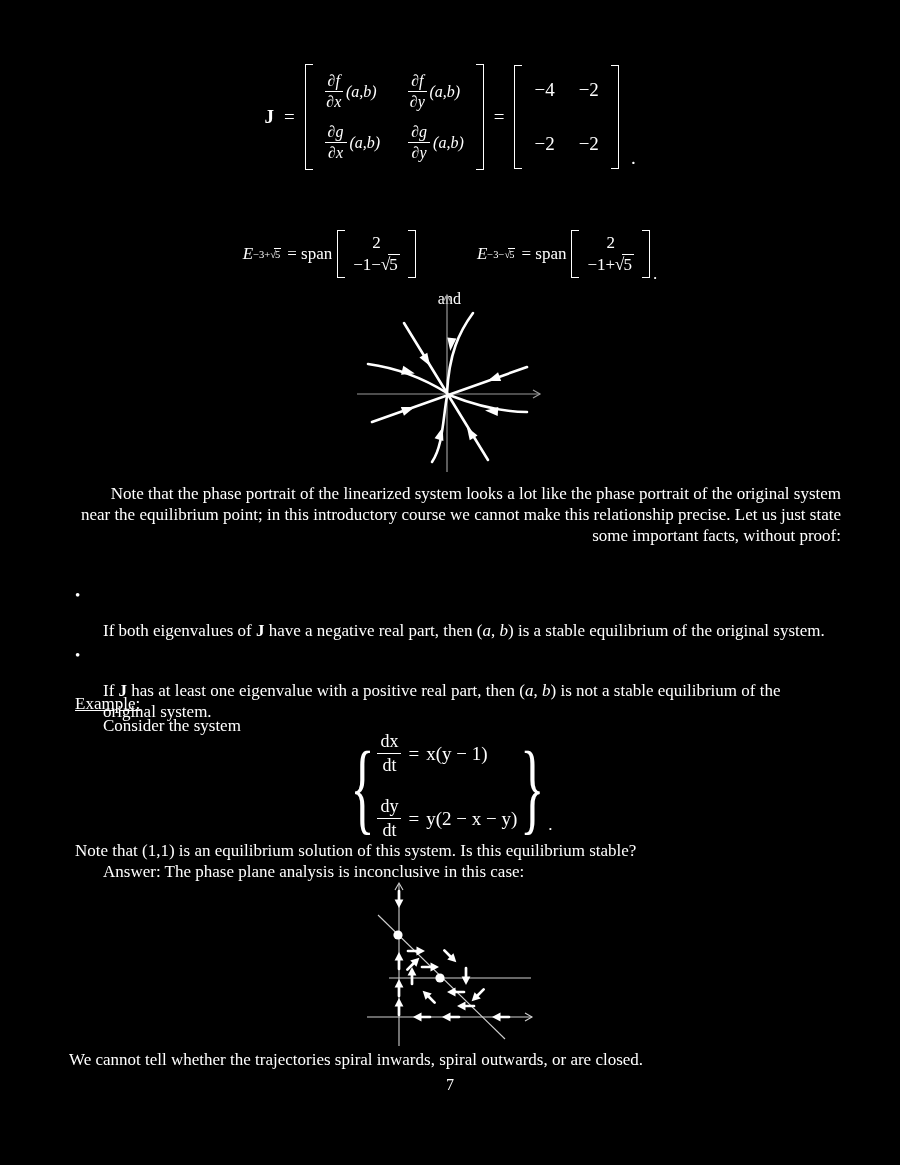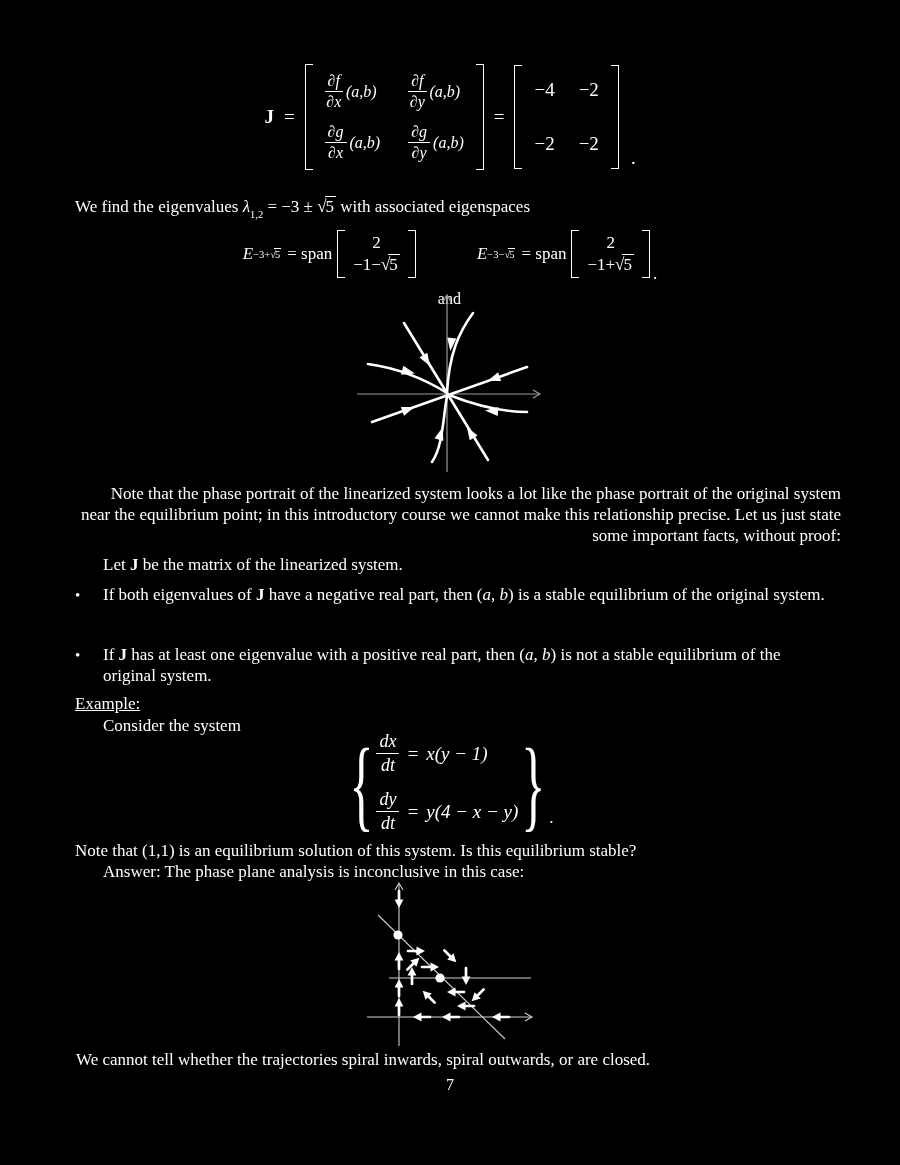--- a/index.html
+++ b/index.html
@@ -47,27 +47,27 @@
   .espace .spn { margin-left:6px;text-align:center; }
   .vec { display:inline-flex; align-items:stretch; margin-left:5px; }
   .vcol { display:flex; flex-direction:column; align-items:center; justify-content:center; gap:1px; padding:3px 8px; font-size:17px; }
   .conj { align-self:flex-end; transform:translateY(30px); margin:0 16px 0 22px; font-size:16px; }
   .eper { align-self:flex-end; margin-left:3px; transform:translateY(6px); }
 
   
   .para { left:75px; top:484px; width:766px; line-height:20.8px; text-indent:28px;text-align:right; }
   .bullet { left:75px; width:762px; display:flex; line-height:20.8px; }
   .bmark { width:28px; font-size:15px; }
-  .btext { flex:1; }
+  .btext { flex:1;margin-top:36px; }
 
   
   .sysblock { left:0; right:0; top:731px; display:flex; justify-content:center; align-items:center; }
   .sys { display:flex; align-items:center; }
   .brace { display:inline-block; font-size:50px; line-height:1; transform:scaleY(2.05); margin:0 3px; font-weight:normal; }
-  .srows { display:flex; flex-direction:column; gap:13px; font-size:19px; font-style:italic; }
+  .srows { display:flex; flex-direction:column; gap:20px; font-size:19px; }
   .srow { display:flex; align-items:center; gap:7px; }
   .srow .fr { font-size:18px; }
   .sper { align-self:flex-end; margin:0 0 6px 1px; font-style:normal; }
 
   .pagenum { left:0; right:0; top:1076px; text-align:center; font-size:16px; }
 </style>
 </head>
 <body>
 
 <div class="page">
@@ -116,23 +116,20 @@
         <span>−4</span>
         <span>−2</span>
         <span>−2</span>
         <span>−2</span>
       </span>
       <span class="brk brkR"></span>
     </span>
     <span class="mper">.</span>
   </div>
 
-  <div class="abs line eig-line">
-    <span>We find the eigenvalues </span><span class="it">λ</span><sub class="esub">1,2</sub><span> = −3 ± </span><span class="rt">√</span><span class="rad">5</span><span> with associated eigenspaces</span>
-  </div>
 
   <div class="abs eig-spaces">
     <span class="espace">
       <span class="it">E</span>
         <span class="esub"><span>−3+</span><span class="rt">√</span><span class="rad s">5</span></span>
       <span class="spn">= span</span>
       <span class="vec">
         <span class="brk brkL"></span>
         <span class="vcol">
           <span>2</span>
@@ -180,23 +177,20 @@
       <polygon points="6,0 -7,-4.6 -7,4.6" transform="translate(158,89) rotate(160.5)"></polygon>
       <polygon points="6,0 -7,-4.6 -7,4.6" transform="translate(74,82) rotate(14)"></polygon>
       <polygon points="6,0 -7,-4.6 -7,4.6" transform="translate(116,55) rotate(97)"></polygon>
       <polygon points="6,0 -7,-4.6 -7,4.6" transform="translate(106,143) rotate(-73)"></polygon>
       <polygon points="6,0 -7,-4.6 -7,4.6" transform="translate(156,121) rotate(184)"></polygon>
     </g>
   </svg>
 
   <div class="abs para">Note that the phase portrait of the linearized system looks a lot like the phase portrait of the original system near the equilibrium point; in this introductory course we cannot make this relationship precise. Let us just state some important facts, without proof:</div>
 
-  <div class="abs line" style="left:103px; top:554px;">
-    <span>Let </span><span class="bold">J</span><span> be the matrix of the linearized system.</span>
-  </div>
 
   <div class="abs bullet" style="top:585px;">
     <span class="bmark">•</span>
     <span class="btext"><span>If both eigenvalues of </span><span class="bold">J</span><span> have a negative real part, then (</span><span class="it">a</span><span>, </span><span class="it">b</span><span>) is a stable equilibrium of the original system.</span></span>
   </div>
 
   <div class="abs bullet" style="top:645px;">
     <span class="bmark">•</span>
     <span class="btext"><span>If </span><span class="bold">J</span><span> has at least one eigenvalue with a positive real part, then (</span><span class="it">a</span><span>, </span><span class="it">b</span><span>) is not a stable equilibrium of the original system.</span></span>
   </div>
@@ -217,21 +211,21 @@
             </span>
           <span>=</span>
           <span>x(y − 1)</span>
         </span>
         <span class="srow">
           <span class="fr">
               <span class="nu">dy</span>
               <span class="de">dt</span>
             </span>
           <span>=</span>
-          <span>y(4 − x − y)</span>
+          <span>y(2 − x − y)</span>
         </span>
       </span>
       <span class="brace">}</span>
       <span class="sper">.</span>
     </span>
   </div>
 
   <div class="abs line" style="left:75px; top:840px;">Note that (1,1) is an equilibrium solution of this system. Is this equilibrium stable?</div>
   <div class="abs line" style="left:103px; top:861px;">Answer: The phase plane analysis is inconclusive in this case:</div>
 
@@ -313,16 +307,16 @@
           <line x1="-8" y1="0" x2="1" y2="0"></line>
           <polygon points="9,0 0.5,-4.4 0.5,4.4" stroke="none"></polygon>
         </g>
       <g transform="translate(146,139) rotate(180)">
           <line x1="-8" y1="0" x2="1" y2="0"></line>
           <polygon points="9,0 0.5,-4.4 0.5,4.4" stroke="none"></polygon>
         </g>
     </g>
   </svg>
 
-  <div class="abs line" style="left:76px; top:1049px;">We cannot tell whether the trajectories spiral inwards, spiral outwards, or are closed.</div>
+  <div class="abs line" style="left:69px; top:1049px;">We cannot tell whether the trajectories spiral inwards, spiral outwards, or are closed.</div>
   <div class="abs pagenum">7</div>
 
 </div>
 
 </body></html>

